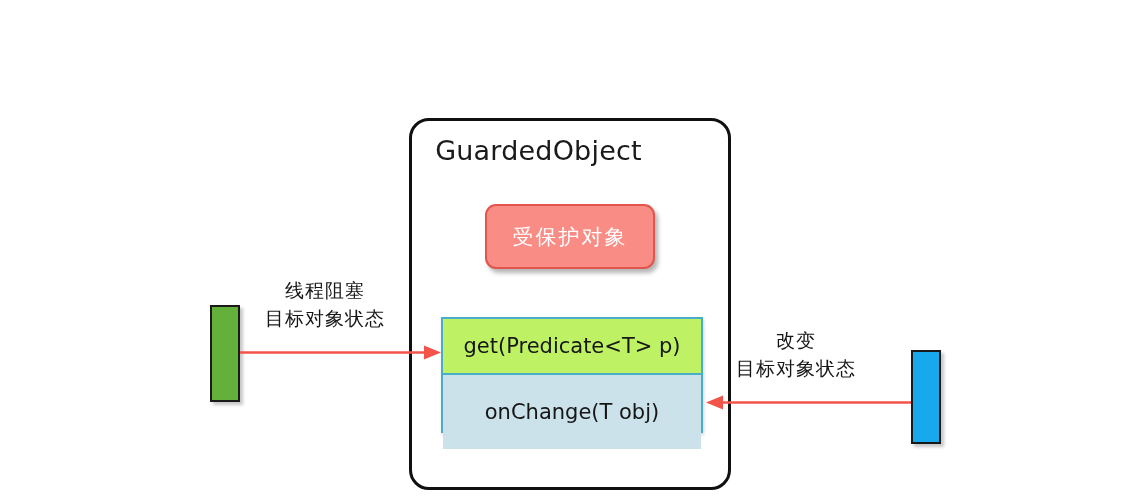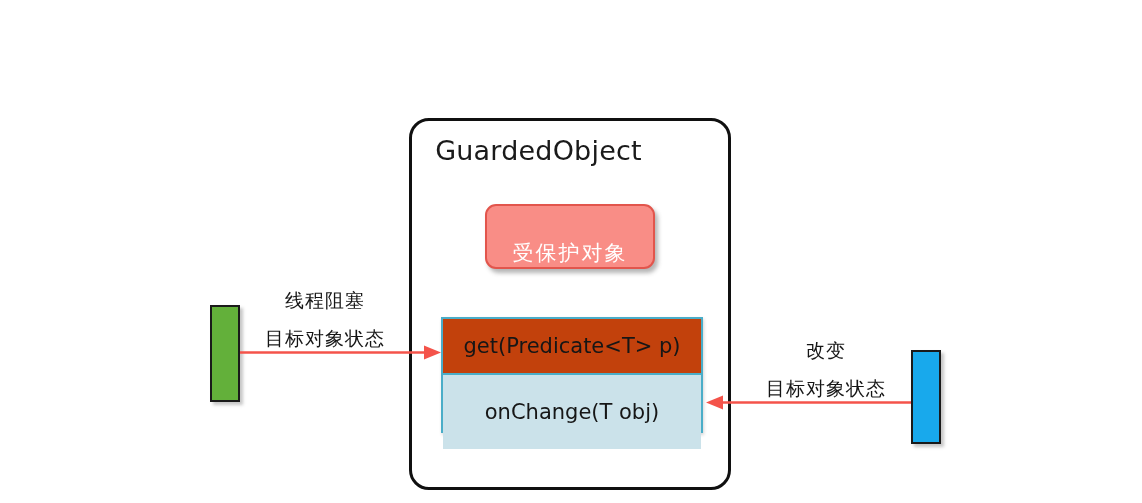--- a/index.html
+++ b/index.html
@@ -48,21 +48,21 @@
     left: 485px;
     top: 204px;
     width: 170px;
     height: 65px;
     background: #f98d86;
     border: 2px solid #e2554c;
     border-radius: 11px;
     box-sizing: border-box;
     box-shadow: 3px 4px 4px rgba(60,60,60,0.38);
     display: flex;
-    align-items: flex-end;
+    align-items: center;
     justify-content: center;
   }
   .protected-label {
     color: #ffffff;
     font-size: 21px;
     letter-spacing: 2px;
     white-space: nowrap;
   }
 
   
@@ -81,21 +81,21 @@
     height: 56px;
     display: flex;
     align-items: center;
     justify-content: center;
     box-sizing: border-box;
     font-size: 21px;
     color: #161616;
     white-space: nowrap;
   }
   .method-row.first {
-    background: #c2410c;
+    background: #bef264;
     border-bottom: 2px solid #4aadc8;
   }
   .method-row.second {
     background: #cbe2ea;
     height: 74px;
   }
 
   
   .bar {
     position: absolute;
@@ -138,26 +138,26 @@
     color: #151515;
     white-space: nowrap;
     letter-spacing: 1px;
   }
   .caption-left {
     left: 240px;
     top: 276px;
     width: 170px;
   }
   .caption-right {
-    left: 741px;
+    left: 711px;
     top: 326px;
     width: 170px;
     text-align: center;
   }
-  .caption-line { display: block; margin-top: 10px; }
+  .caption-line { display: block; }
 </style>
 </head>
 <body>
 
 <div id="canvas">
 
   <div class="guard-box"></div>
   <div class="guard-title">GuardedObject</div>
 
   <div class="protected-box">

